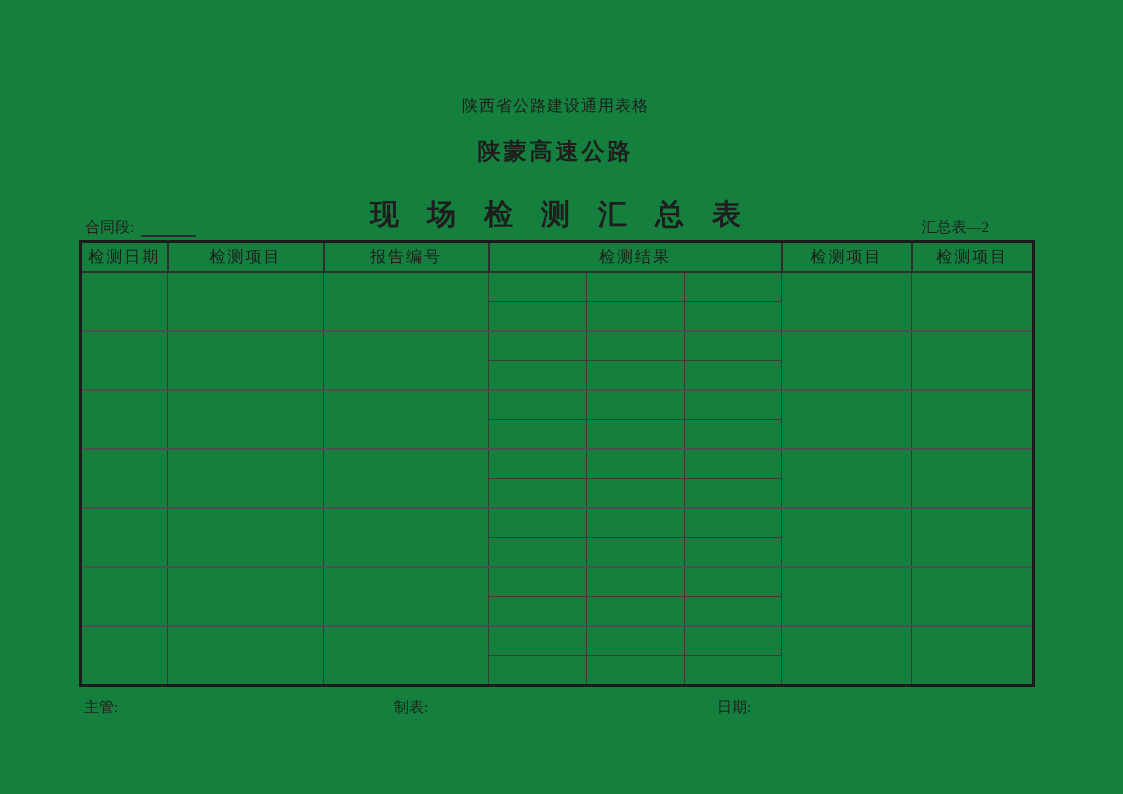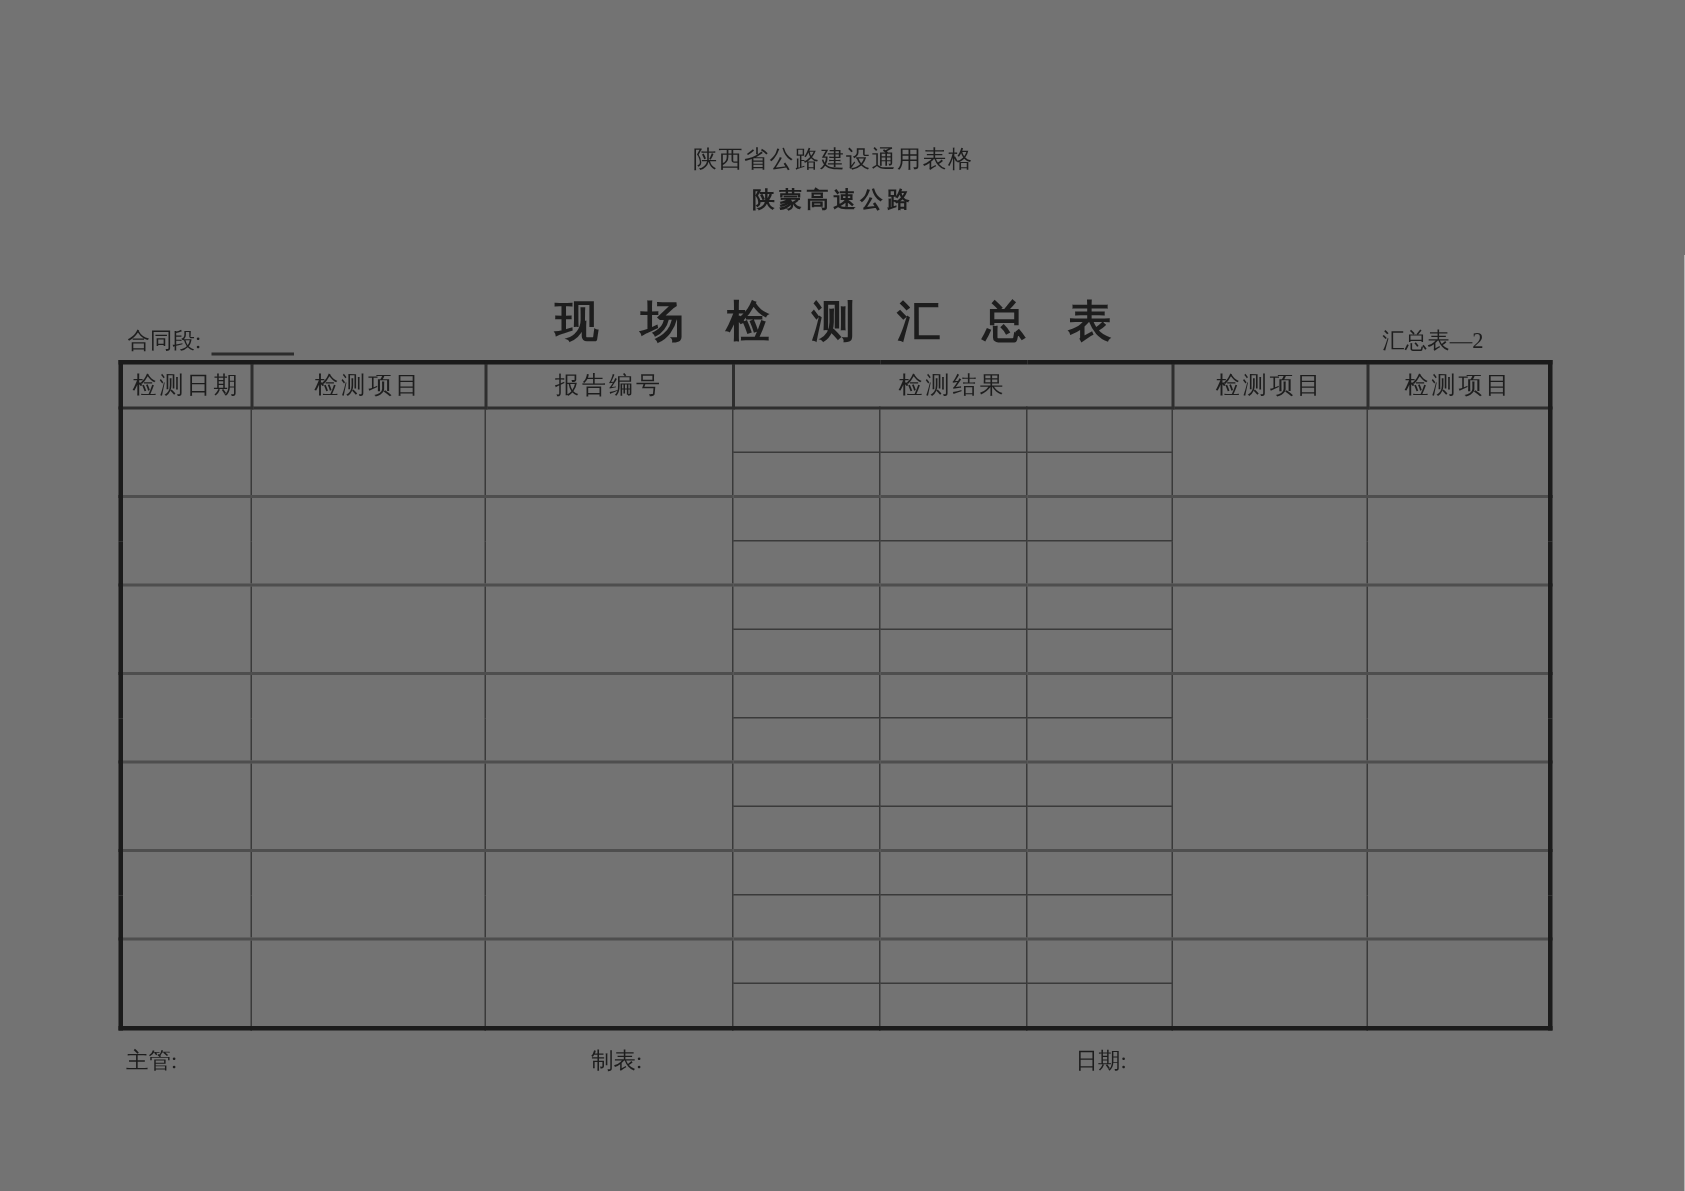--- a/index.html
+++ b/index.html
@@ -1,41 +1,41 @@
 <!DOCTYPE html>
 <html><head>
 <meta charset="utf-8">
 <style>
   html, body { margin: 0; padding: 0; background: #e8e8e8; }
   .page {
     position: relative;
     width: 1123px;
     height: 794px;
     margin: 0 auto;
-    background: #737373;
+    background: #15803d;
     font-family: "Liberation Serif", "DejaVu Serif", serif;
     color: #1d1d1d;
     overflow: hidden;
   }
   .centered-band {
     position: absolute;
     left: 79px;
     width: 953px;
     text-align: center;
   }
   .form-category {
     top: 96px;
     font-size: 16px;
     letter-spacing: 1px;
   }
   .project-name {
-    top: 124px;
+    top: 136px;
     font-family: "Liberation Sans", "DejaVu Sans", sans-serif;
     font-weight: bold;
-    font-size: 15px;
+    font-size: 23px;
     letter-spacing: 3px;
   }
   .main-title {
     top: 167px;
     font-family: "Liberation Sans", "DejaVu Sans", sans-serif;
     font-weight: bold;
     font-size: 29px;
     letter-spacing: 28px;
     text-indent: 28px;
     white-space: nowrap;

